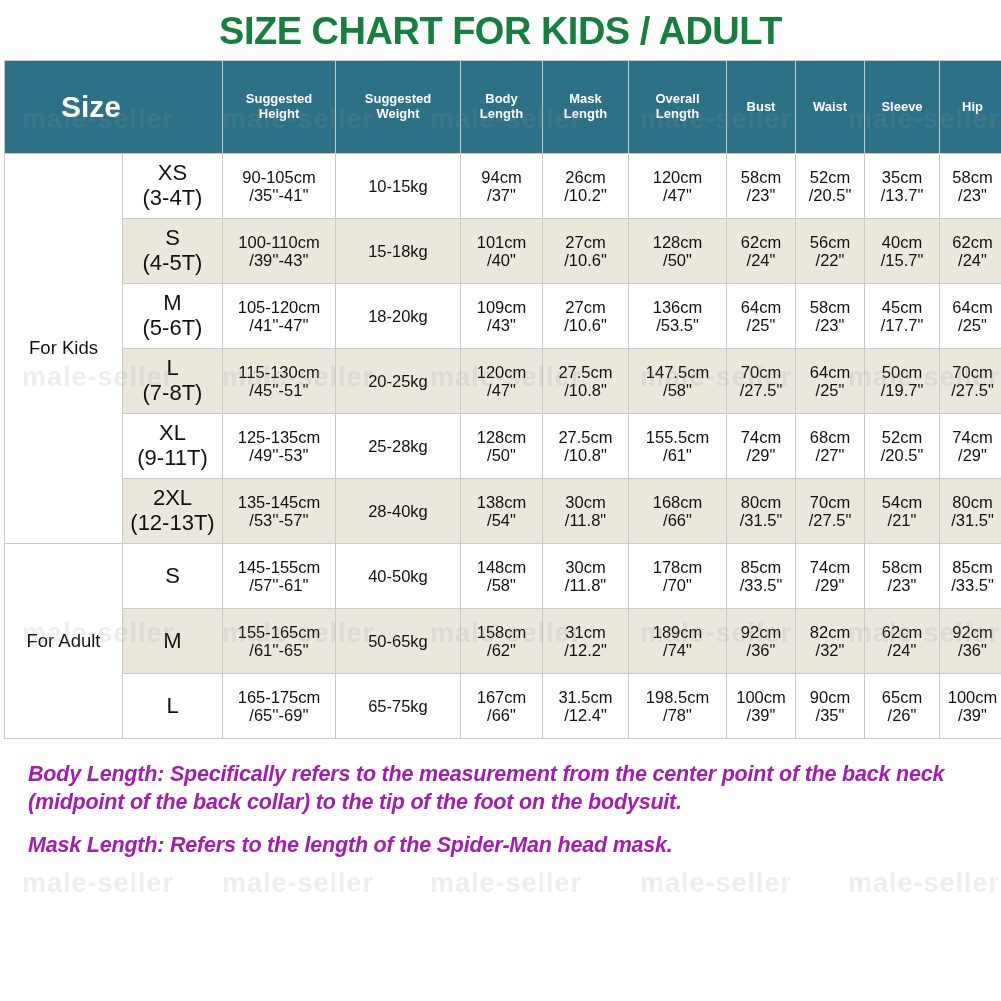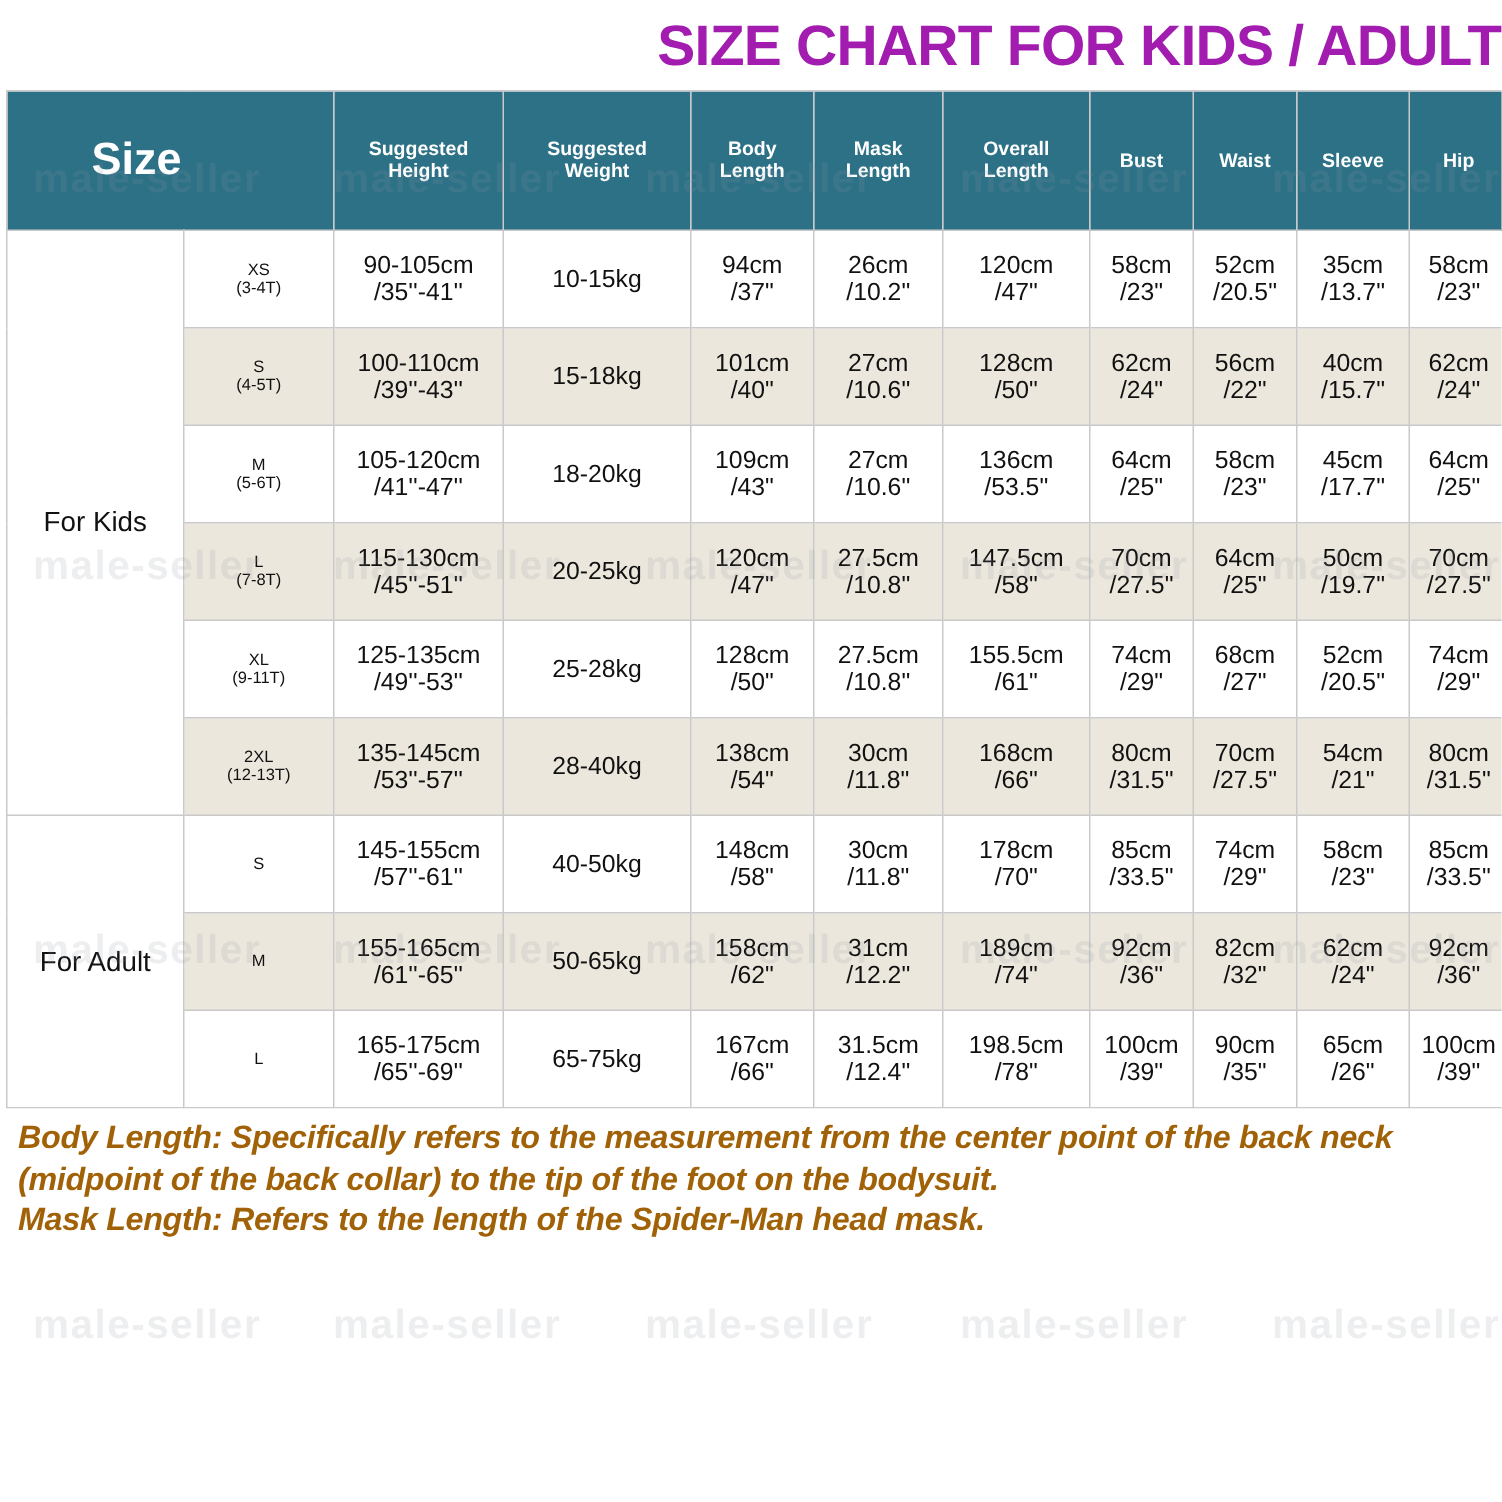--- a/index.html
+++ b/index.html
@@ -16,24 +16,24 @@
   .page {
     position: relative;
     width: 1001px;
     height: 1001px;
     box-sizing: border-box;
     background: #ffffff;
   }
 
   
   .title {
-    text-align: right;
+    text-align: center;
     font-size: 38px;
     font-weight: bold;
-    color: #a21caf;
+    color: #15803d;
     letter-spacing: -0.5px;
     padding: 12px 0 10px 0;
     line-height: 1;
   }
 
   
   .chart-wrap {
     padding: 0 4px;
     box-sizing: border-box;
   }
@@ -71,21 +71,21 @@
   }
   tr.alt td {
     background: #ece7dd;
   }
   td.group {
     font-size: 18.5px;
     font-weight: normal;
     background: #ffffff;
   }
   td.sizename {
-    font-size: 11px;
+    font-size: 22px;
   }
   .two-line span {
     display: block;
   }
 
   
   col.c-group   { width: 118px; }
   col.c-size    { width: 100px; }
   col.c-height  { width: 113px; }
   col.c-weight  { width: 125px; }
@@ -97,22 +97,22 @@
   col.c-sleeve  { width: 75px;  }
   col.c-hip     { width: 66px;  }
 
   
   .notes {
     background: #ffffff;
     padding: 6px 10px 0 12px;
     box-sizing: border-box;
   }
   .notes p {
-    margin: 0;
-    color: #a16207;
+    margin: 16px;
+    color: #a21caf;
     font-size: 21.5px;
     font-style: italic;
     font-weight: bold;
     line-height: 1.28;
     letter-spacing: -0.2px;
   }
   .notes p + p { margin-top: 0px; }
 
   
   .wm {

